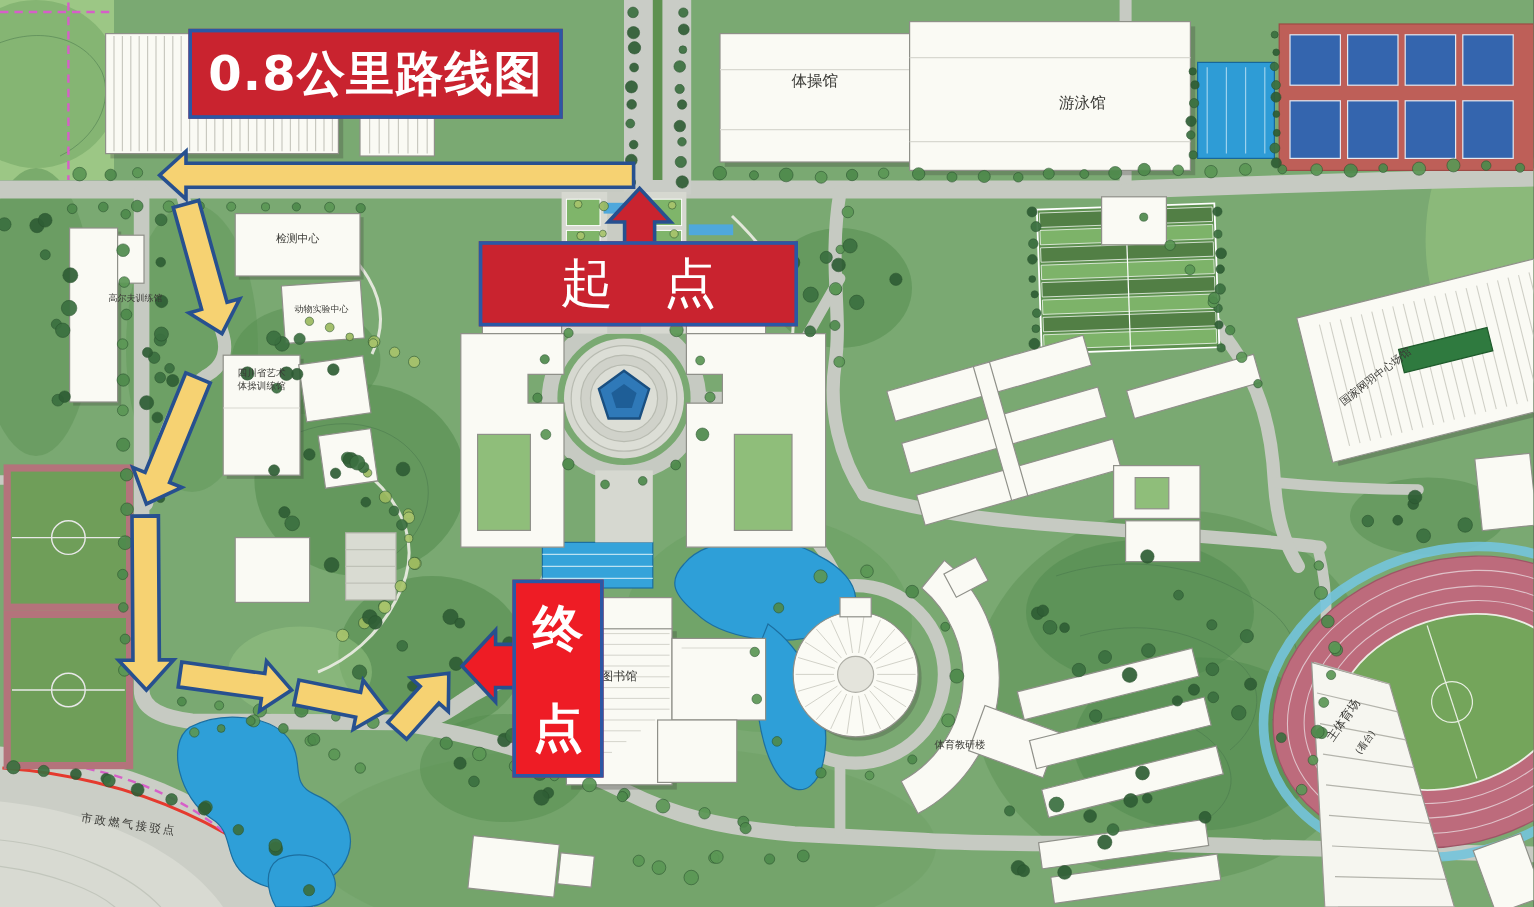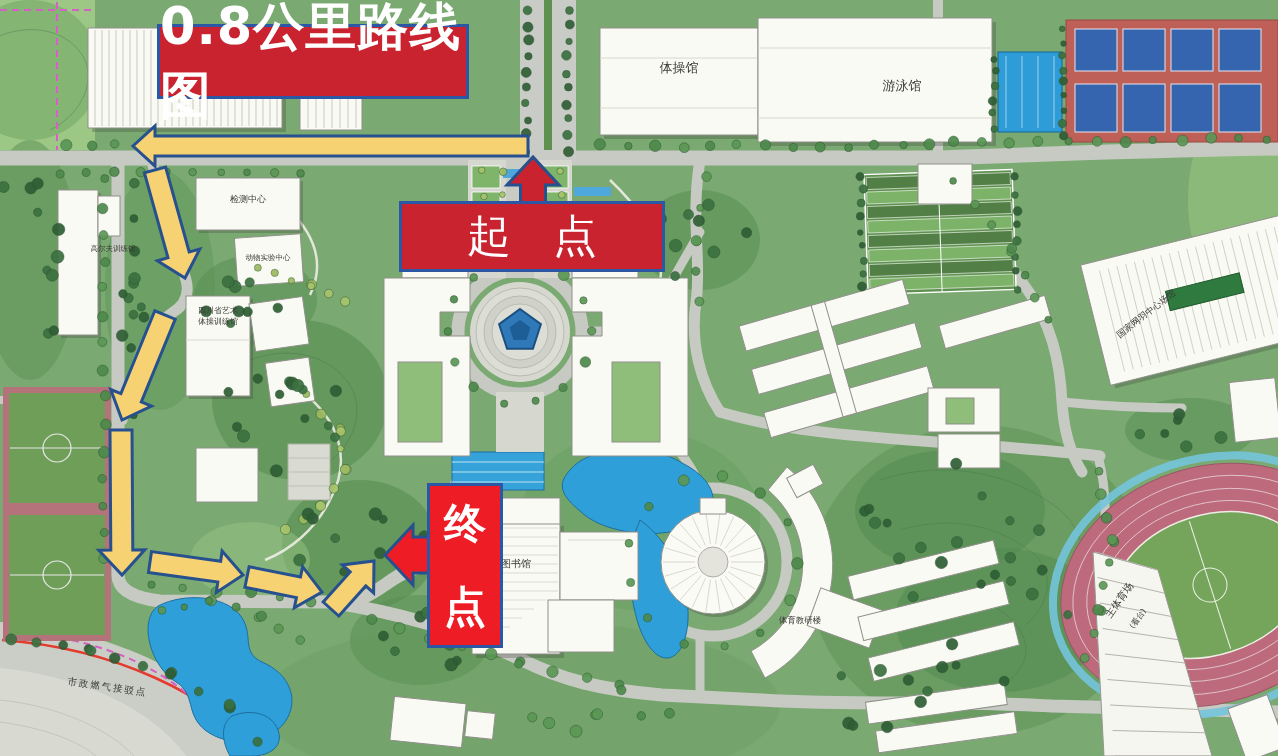--- a/index.html
+++ b/index.html
@@ -7,21 +7,21 @@
          font-family:"DejaVu Sans","Liberation Sans",sans-serif;}
   .stage svg{position:absolute;left:0;top:0;}
   .bld{fill:#FAFAF4;stroke:#8F9089;stroke-width:1;}
   .shadow{fill:#3C3C38;opacity:.28;stroke:none;}
   .road{stroke:#C6CAC2;fill:none;stroke-linecap:round;}
   .walk{stroke:#EDEDE5;fill:none;stroke-width:2.5;opacity:.9;}
   .lbl{fill:#3A3A36;font-family:"DejaVu Sans","Liberation Sans",sans-serif;text-anchor:middle;}
   .box{position:absolute;box-sizing:border-box;border:3px solid #2B57A5;color:#fff;
        display:flex;align-items:center;justify-content:center;}
   #banner{left:157px;top:24px;width:312px;height:75px;background:#C9232F;
-          font-size:51px;font-weight:600;letter-spacing:1px;}
+          font-size:40px;font-weight:600;letter-spacing:1px;}
   #startBox{left:399px;top:201px;width:266px;height:71px;background:#C9232F;
             font-family:"DejaVu Serif","Liberation Serif",serif;font-size:44px;letter-spacing:14px;padding-left:14px;}
   #endBox{left:427px;top:483px;width:76px;height:165px;background:#EE1C25;
           flex-direction:column;justify-content:space-between;padding:10px 0;
           font-size:42px;font-weight:700;}
 </style>
 </head>
 <body>
 
 <div class="stage">

